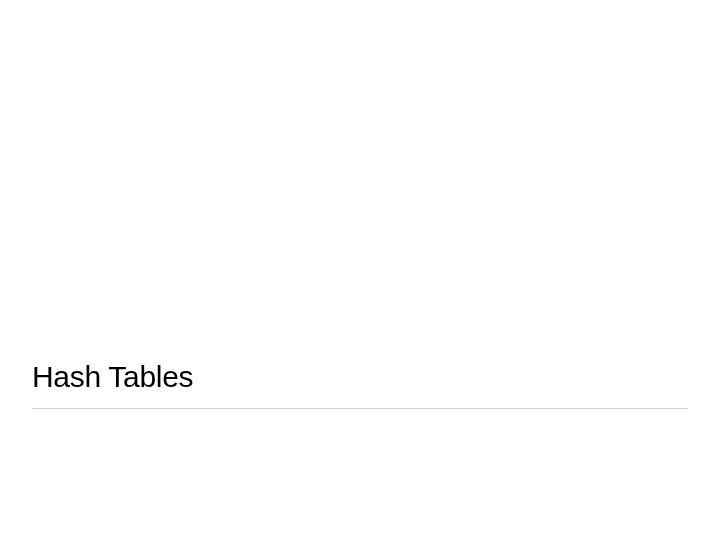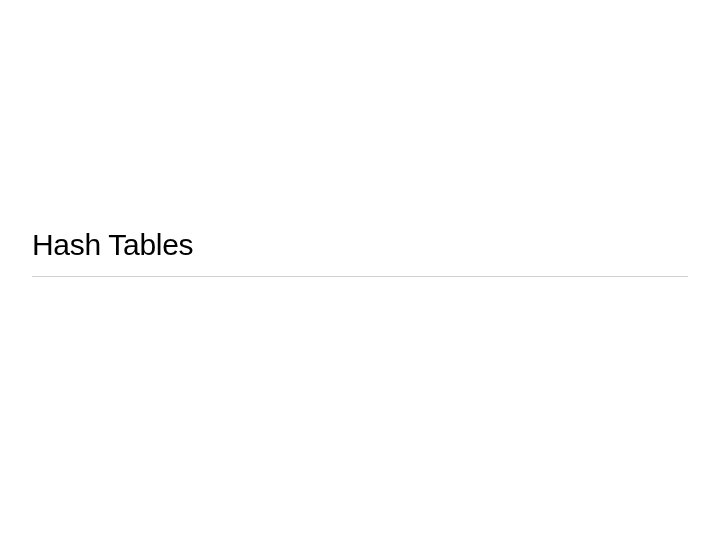--- a/index.html
+++ b/index.html
@@ -14,20 +14,21 @@
       font-family: "Helvetica Neue", Helvetica, Arial, sans-serif;
       position: relative;
       overflow: hidden;
     }
     .slide-container {
       width: 100%;
       height: 100%;
       padding: 0 32px;
       display: flex;
       flex-direction: column;
+      justify-content: center;
     }
     .title-block {
       margin-top: 228px;
     }
     .title {
       font-size: 30px;
       font-weight: 300;
       color: #000000;
       letter-spacing: -0.3px;
       padding-bottom: 14px;

